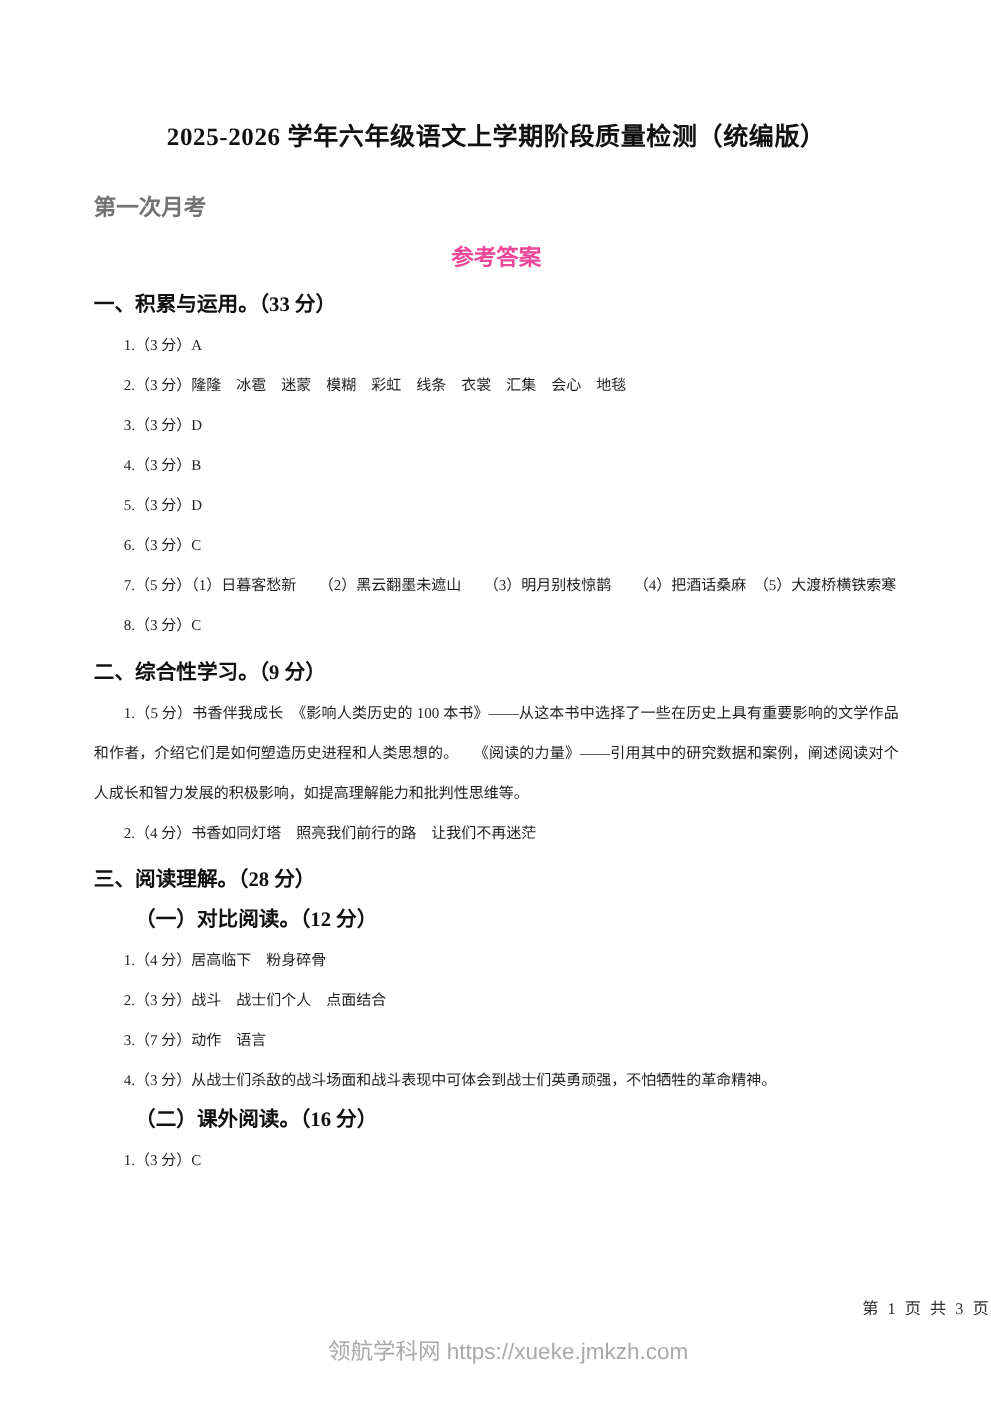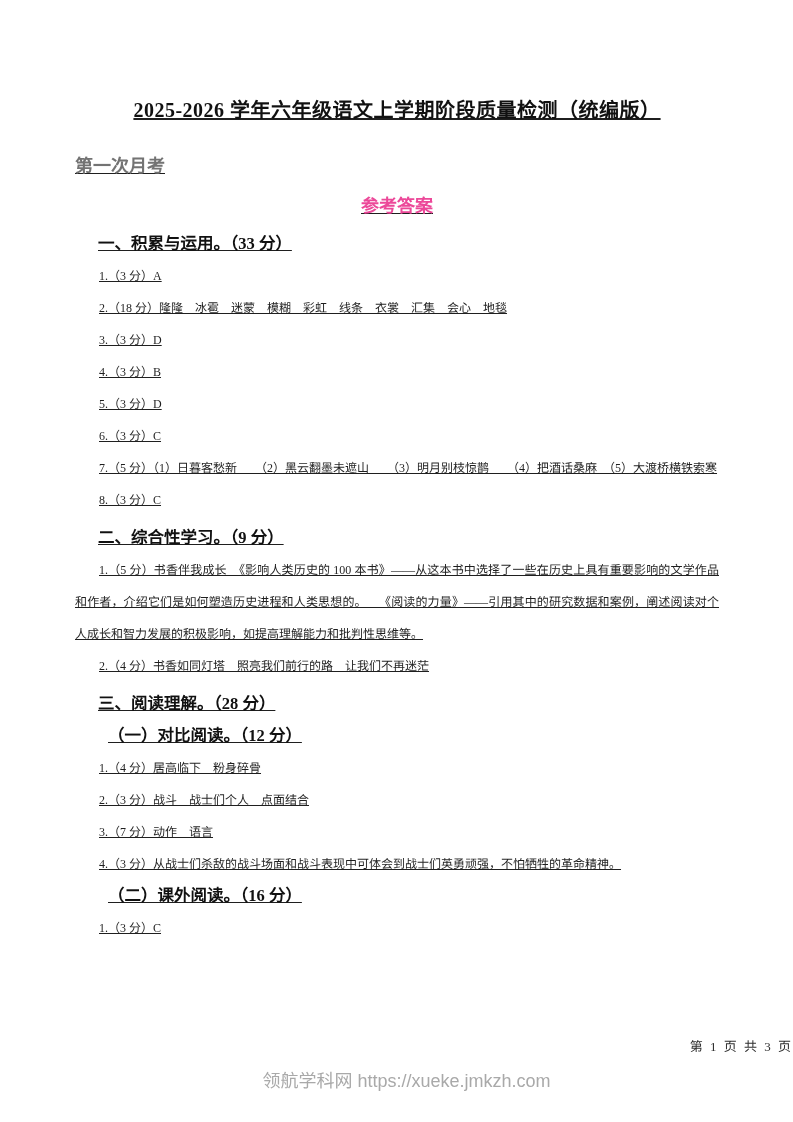--- a/index.html
+++ b/index.html
@@ -6,21 +6,20 @@
   html, body { background: #ffffff; }
   .page {
     position: relative;
     width: 793px;
     height: 1122px;
     margin: 0 auto;
     background: #ffffff;
     overflow: hidden;
     font-family: "Liberation Serif", "DejaVu Serif", serif;
     color: #1f1f1f;
-    text-decoration: underline;
   }
   .content { padding: 94px 74px 0 75px; }
 
   .doc-title {
     font-size: 20px;
     font-weight: 700;
     text-align: center;
     line-height: 32px;
     color: #111111;
     letter-spacing: 0.5px;
@@ -41,21 +40,20 @@
     margin-top: 8px;
     color: #ec4899;
   }
 
   .sec-heading {
     font-size: 16.5px;
     font-weight: 700;
     line-height: 32px;
     margin-top: 6px;
     color: #111111;
-    margin-left: 23px;
   }
   .subsec-heading {
     font-size: 16.5px;
     font-weight: 700;
     line-height: 32px;
     text-indent: 2em;
     color: #111111;
   }
   .item {
     font-size: 12px;
@@ -92,21 +90,21 @@
 <div class="page">
   <div class="content">
 
     <div class="doc-title">2025-2026 学年六年级语文上学期阶段质量检测（统编版）</div>
     <div class="doc-subtitle">第一次月考</div>
     <div class="answer-heading">参考答案</div>
 
     <section>
       <div class="sec-heading">一、积累与运用。（33 分）</div>
       <p class="item">1.（3 分）A</p>
-      <p class="item">2.（18 分）隆隆　冰雹　迷蒙　模糊　彩虹　线条　衣裳　汇集　会心　地毯</p>
+      <p class="item">2.（3 分）隆隆　冰雹　迷蒙　模糊　彩虹　线条　衣裳　汇集　会心　地毯</p>
       <p class="item">3.（3 分）D</p>
       <p class="item">4.（3 分）B</p>
       <p class="item">5.（3 分）D</p>
       <p class="item">6.（3 分）C</p>
       <p class="item">7.（5 分）（1）日暮客愁新　　（2）黑云翻墨未遮山　　（3）明月别枝惊鹊　　（4）把酒话桑麻　（5）大渡桥横铁索寒</p>
       <p class="item">8.（3 分）C</p>
     </section>
 
     <section>
       <div class="sec-heading">二、综合性学习。（9 分）</div>

